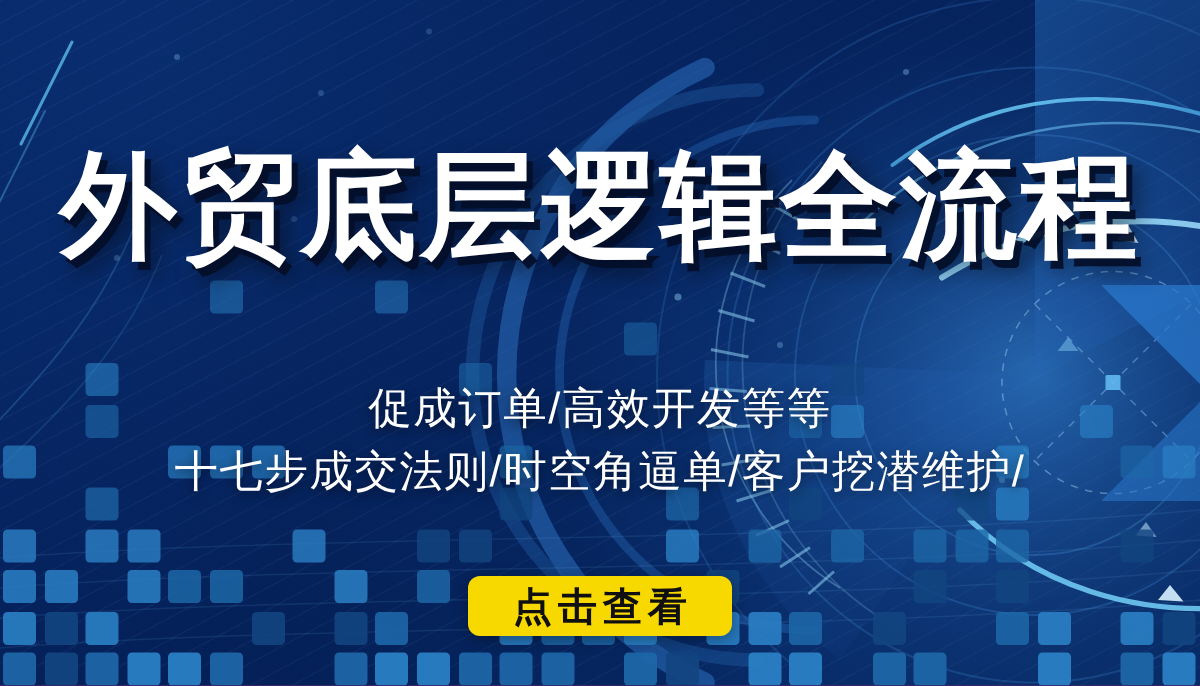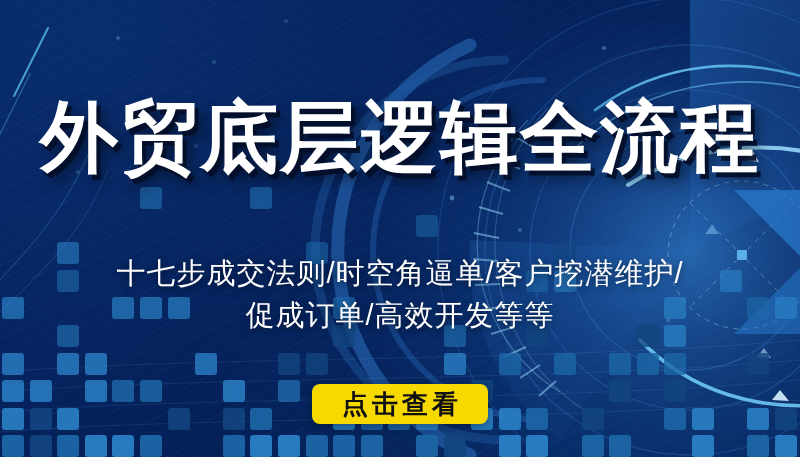--- a/index.html
+++ b/index.html
@@ -315,22 +315,22 @@
       <div class="mcell" style="left: 692px; top: 268.4px; width: 22px; height: 22px; background: rgb(42, 128, 196); opacity: 0.95;"></div>
       <div class="mcell" style="left: 747.2px; top: 268.4px; width: 22px; height: 22px; background: rgb(29, 102, 166); opacity: 0.95;"></div>
       <div class="mcell" style="left: 774.8px; top: 268.4px; width: 22px; height: 22px; background: rgb(42, 128, 196); opacity: 0.95;"></div>
     </div>
 
   <div class="content">
 
     <div class="title">外贸底层逻辑全流程</div>
 
     <div class="subtitle">
+      <span class="line">促成订单/高效开发等等</span>
       <span class="line">十七步成交法则/时空角逼单/客户挖潜维护/</span>
-      <span class="line">促成订单/高效开发等等</span>
     </div>
 
     <div class="cta-wrap">
       <div class="cta">点击查看</div>
     </div>
 
   </div>
 </div>
 
 </body></html>

